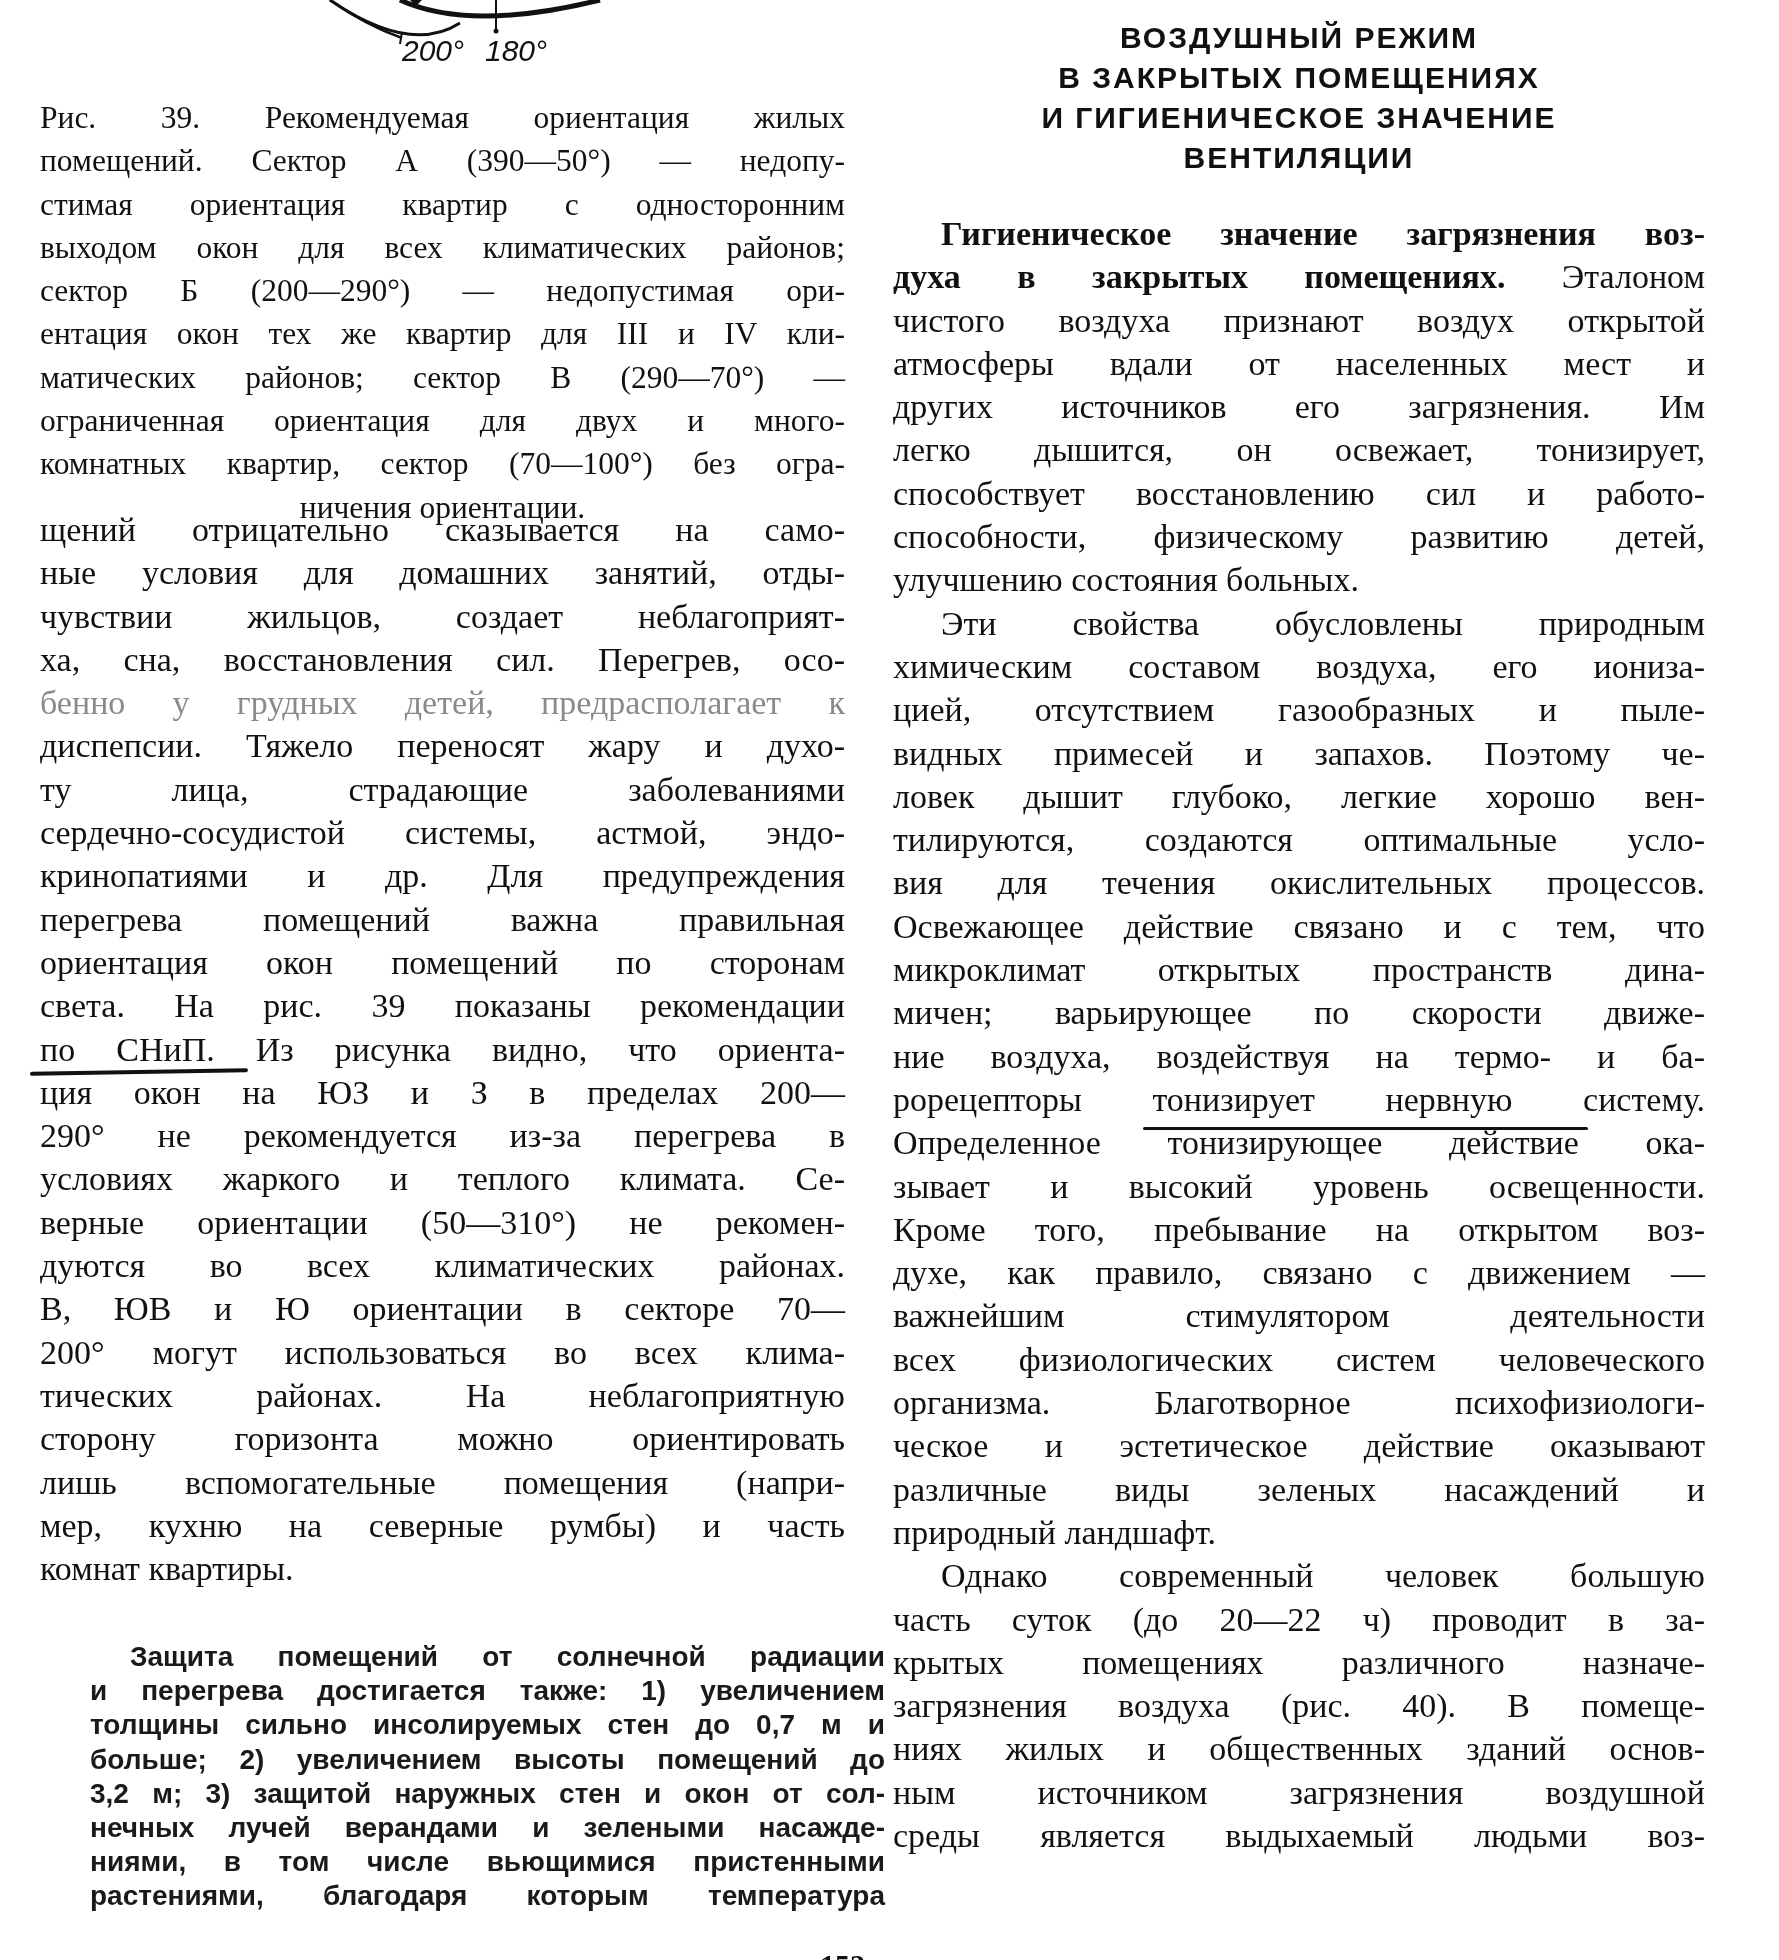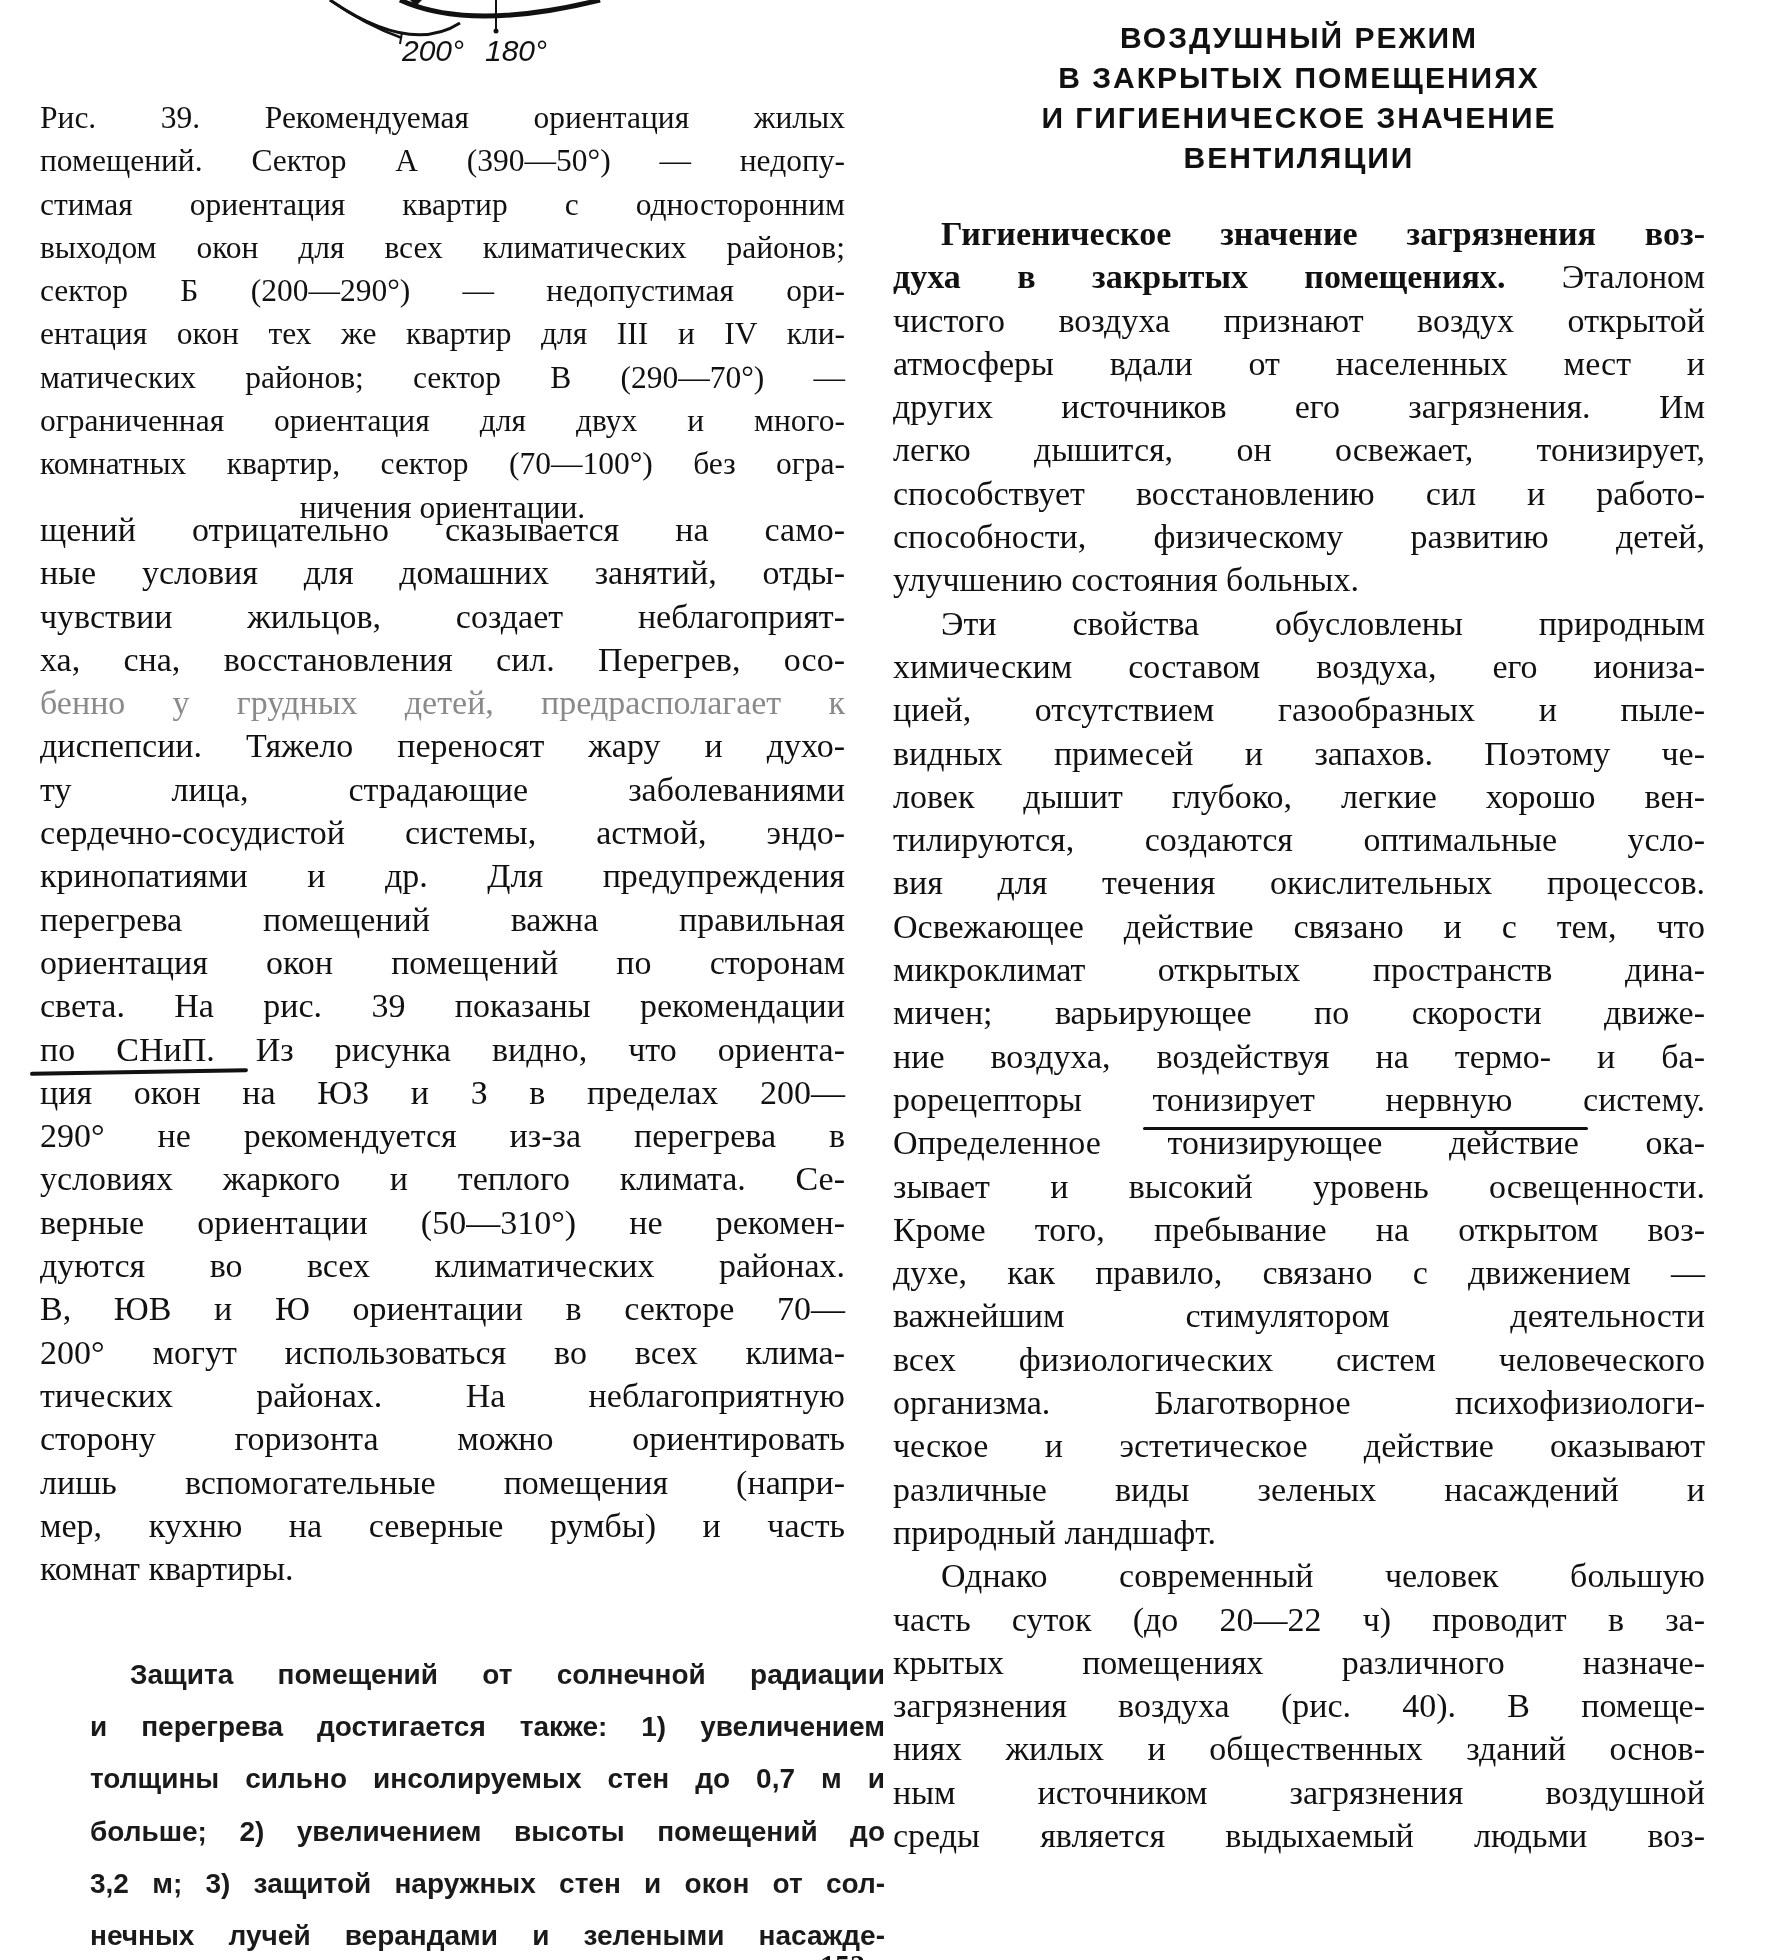--- a/index.html
+++ b/index.html
@@ -16,21 +16,21 @@
   .caption { position: absolute; top: 100px; left: 0; width: 805px; font-size: 31.5px; line-height: 35px; text-align: justify; }
   .caption .last { text-align: center; display: block; }
 
   .body-text { font-size: 34px; line-height: 43.3px; text-align: justify; }
   .left .body-text.p1 { position: absolute; top: 508px; left: 0; width: 805px; }
   .line { display: block; text-align: justify; text-align-last: justify; white-space: nowrap; height: 43.3px; }
   .line.end { text-align-last: left; }
   .line.faded { color: #8a8a8a; }
 
   .small-text { position: absolute; top: 1640px; left: 50px; width: 795px; font-size: 28px; line-height: 34.2px; font-family: "Liberation Sans", sans-serif; font-weight: bold; color: #1a1a1a; }
-  .small-text .line { height: 34.2px; margin-top: 18px; }
+  .small-text .line { height: 34.2px; }
 
   .heading { position: absolute; top: 18px; left: 0; width: 812px; text-align: center; font-family: "Liberation Sans", sans-serif; font-weight: bold; font-size: 30px; line-height: 40px; letter-spacing: 2px; }
   .right .body-text.p-main { position: absolute; top: 212px; left: 0; width: 812px; }
   .indent { padding-left: 48px; }
   .bold { font-weight: bold; }
 
   .underline-mark { position: absolute; height: 4px; background: #111; border-radius: 3px; }
   .page-num { position: absolute; top: 1948px; left: 820px; font-size: 30px; font-weight: bold; font-family: "Liberation Serif", serif; }
 </style>
 </head>

